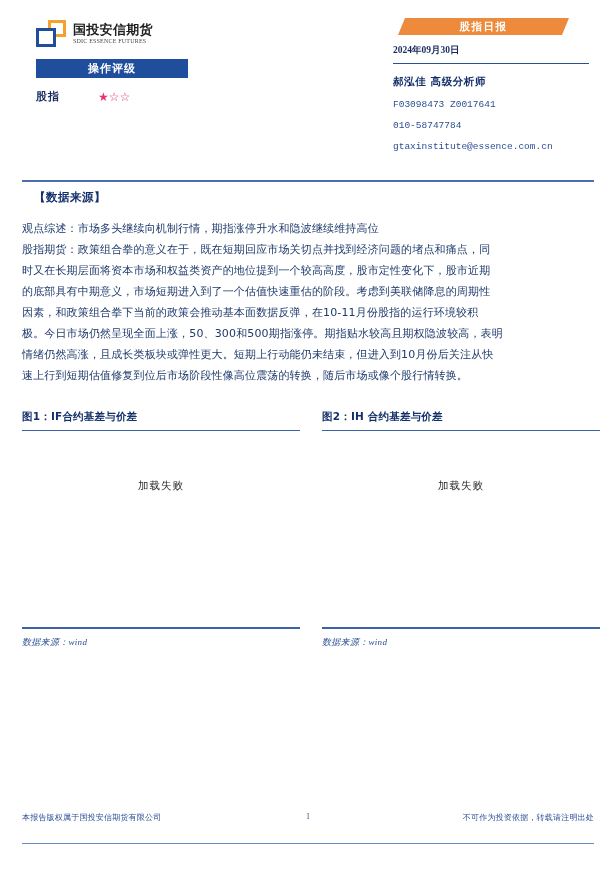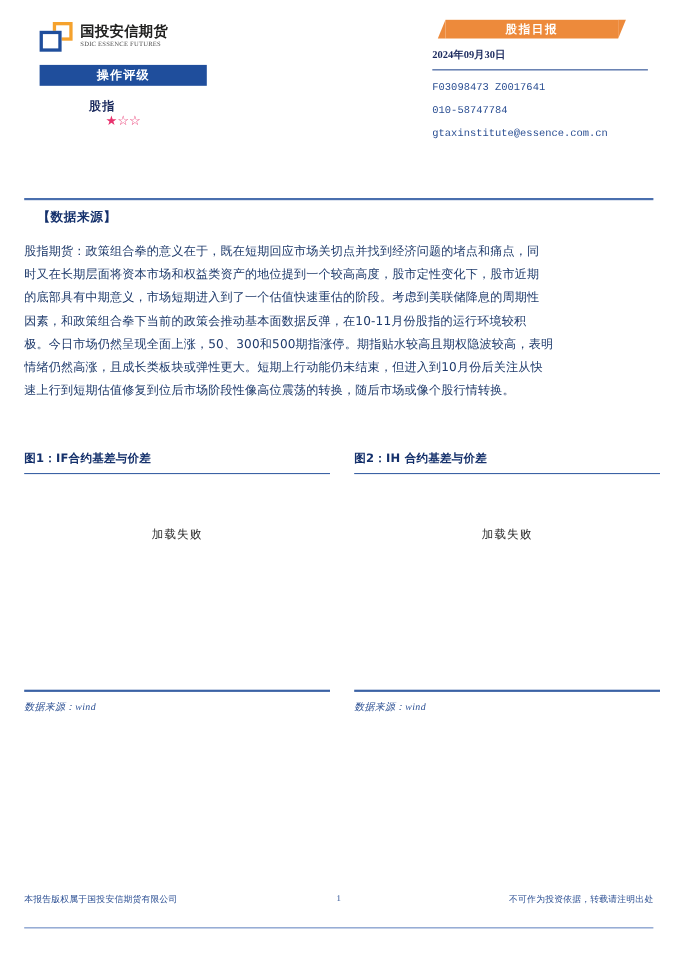--- a/index.html
+++ b/index.html
@@ -100,21 +100,20 @@
     align-items: center;
     justify-content: center;
     letter-spacing: 1px;
   }
   .rating-row {
     margin-top: 11px;
     margin-left: 14px;
     display: flex;
     align-items: center;
     width: 152px;
-    flex-direction: column;
   }
   .rating-label {
     font-size: 11px;
     font-weight: bold;
     color: #1b2a5e;
     width: 62px;
     letter-spacing: 1px;
   }
   .stars {
     font-size: 12px;
@@ -336,31 +335,33 @@
       <div class="rating-row">
         <div class="rating-label">股指</div>
         <div class="stars">★☆☆</div>
       </div>
     </div>
 
     <div class="hdr-right">
       <div class="report-badge">股指日报</div>
       <div class="report-date">2024年09月30日</div>
       <div class="hdr-rule"></div>
+      <div class="analyst-name">郝泓佳 高级分析师</div>
       <div class="analyst-line mono">F03098473 Z0017641</div>
       <div class="analyst-line mono">010-58747784</div>
       <div class="analyst-line mono">gtaxinstitute@essence.com.cn</div>
     </div>
 
     <div class="header-bottom-rule"></div>
   </div>
 
   <div class="viewpoint">
     <div class="vp-title">【数据来源】</div>
     <div class="vp-body">
+      <div class="vp-line">观点综述：市场多头继续向机制行情，期指涨停升水和隐波继续维持高位</div>
       <div class="vp-line">股指期货：政策组合拳的意义在于，既在短期回应市场关切点并找到经济问题的堵点和痛点，同</div>
       <div class="vp-line">时又在长期层面将资本市场和权益类资产的地位提到一个较高高度，股市定性变化下，股市近期</div>
       <div class="vp-line">的底部具有中期意义，市场短期进入到了一个估值快速重估的阶段。考虑到美联储降息的周期性</div>
       <div class="vp-line">因素，和政策组合拳下当前的政策会推动基本面数据反弹，在10-11月份股指的运行环境较积</div>
       <div class="vp-line">极。今日市场仍然呈现全面上涨，50、300和500期指涨停。期指贴水较高且期权隐波较高，表明</div>
       <div class="vp-line">情绪仍然高涨，且成长类板块或弹性更大。短期上行动能仍未结束，但进入到10月份后关注从快</div>
       <div class="vp-line">速上行到短期估值修复到位后市场阶段性像高位震荡的转换，随后市场或像个股行情转换。</div>
     </div>
   </div>
 

